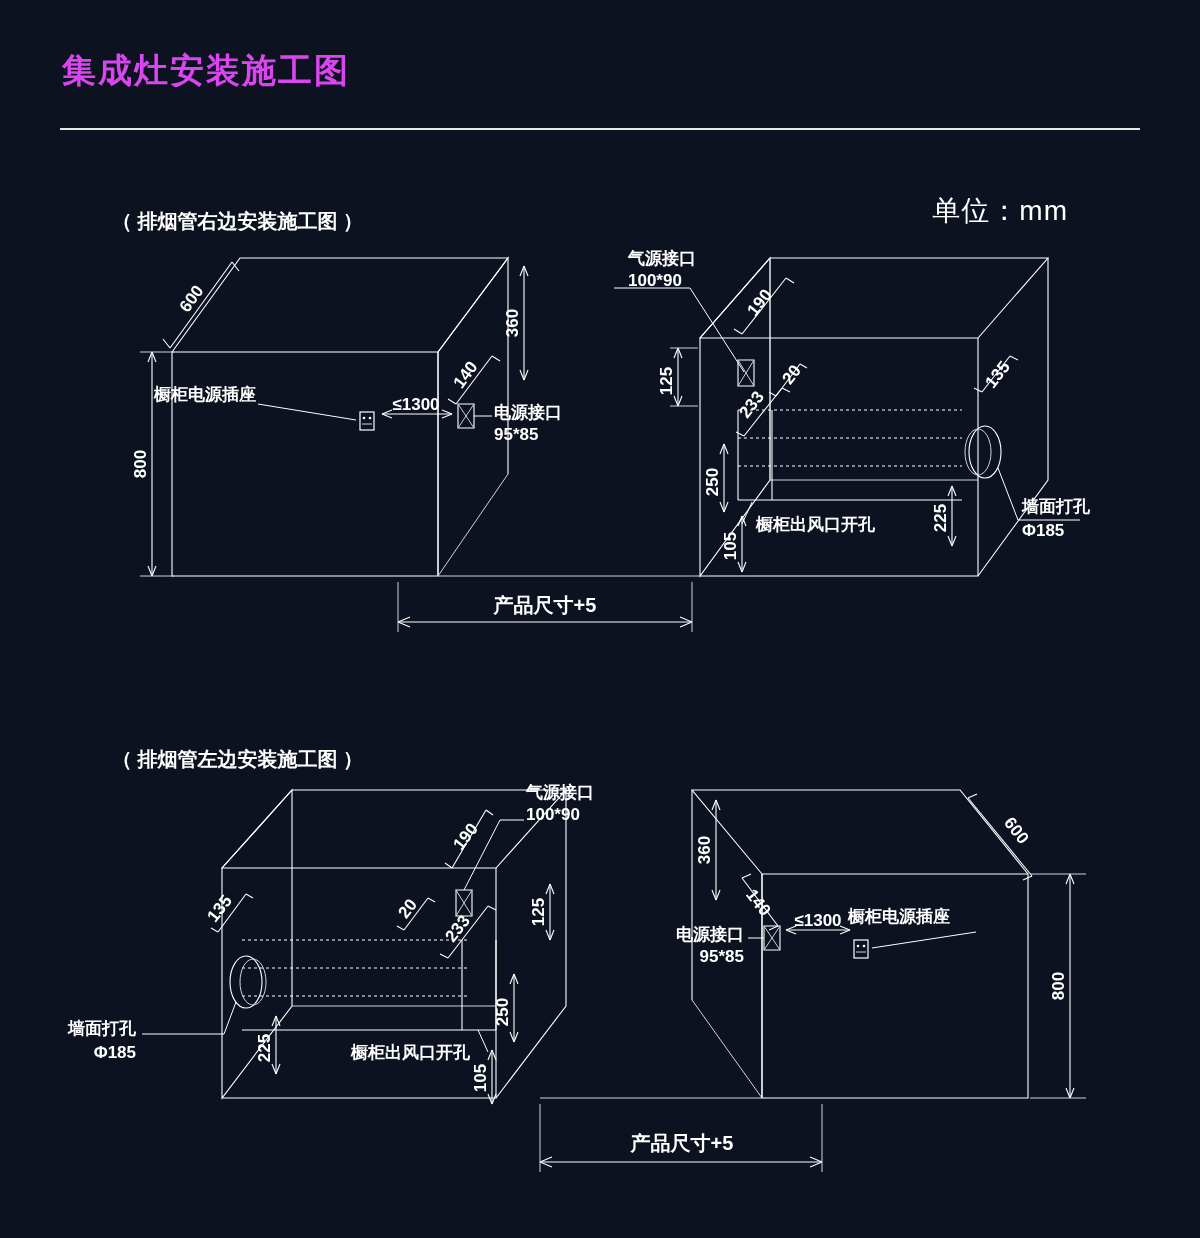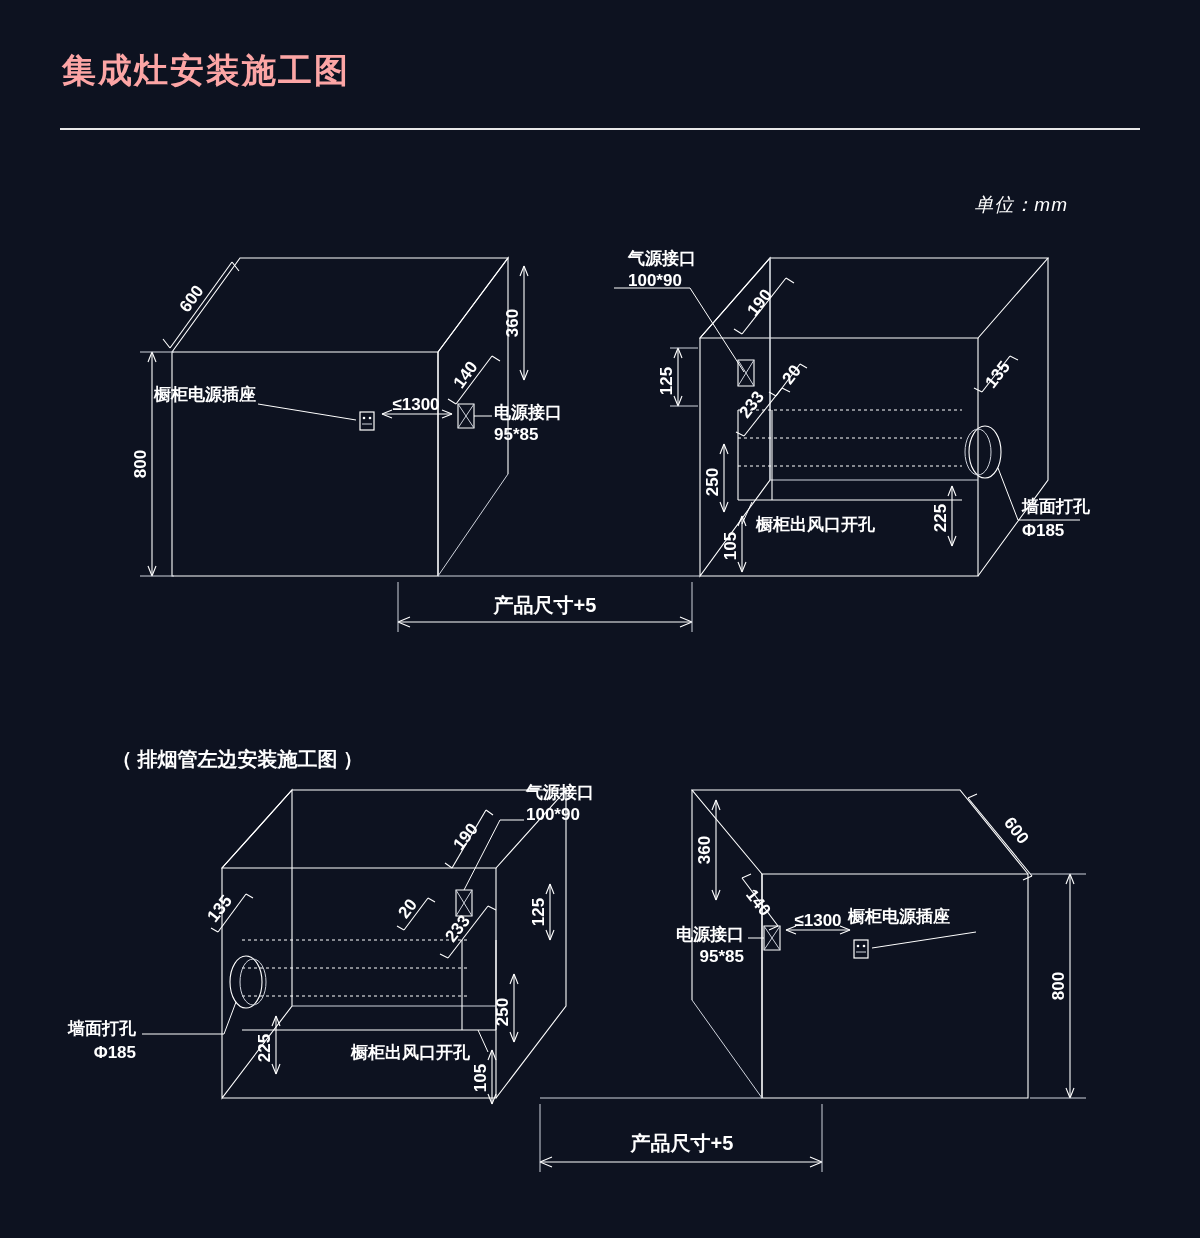--- a/index.html
+++ b/index.html
@@ -16,35 +16,34 @@
     overflow: hidden;
     color: #ffffff;
   }
   
   .page-title {
     position: absolute;
     left: 62px; top: 48px;
     font-size: 34px;
     font-weight: bold;
     letter-spacing: 2px;
-    color: #fca5a5;
+    color: #d946ef;
   }
   .title-rule {
     position: absolute;
     left: 60px; top: 128px;
     width: 1080px; height: 2px;
     background: #e8e8e8;
   }
   .unit-label {
     position: absolute;
     right: 132px; top: 192px;
-    font-size: 19px;
+    font-size: 28px;
     color: #ffffff;
     letter-spacing: 1px;
-    font-style: italic;
   }
   .section-caption {
     position: absolute;
     font-size: 20px;
     font-weight: bold;
     color: #ffffff;
     white-space: nowrap;
   }
   
   svg.draw {
@@ -67,20 +66,21 @@
 </style>
 </head>
 <body>
 
 <div id="page">
 
   <div class="page-title">集成灶安装施工图</div>
   <div class="title-rule"></div>
   <div class="unit-label">单位：mm</div>
 
+  <div class="section-caption" style="left:112px; top:208px;">（ 排烟管右边安装施工图 ）</div>
 
   <div class="section-caption" style="left:112px; top:706px;margin-top:40px;">（ 排烟管左边安装施工图 ）</div>
 
   <svg class="draw">
 
     <g>
 
       <path class="ln" d="M172,352 L438,352 L438,576 L172,576 Z"></path>
 
       <path class="ln" d="M172,352 L240,258 L508,258 L438,352"></path>

